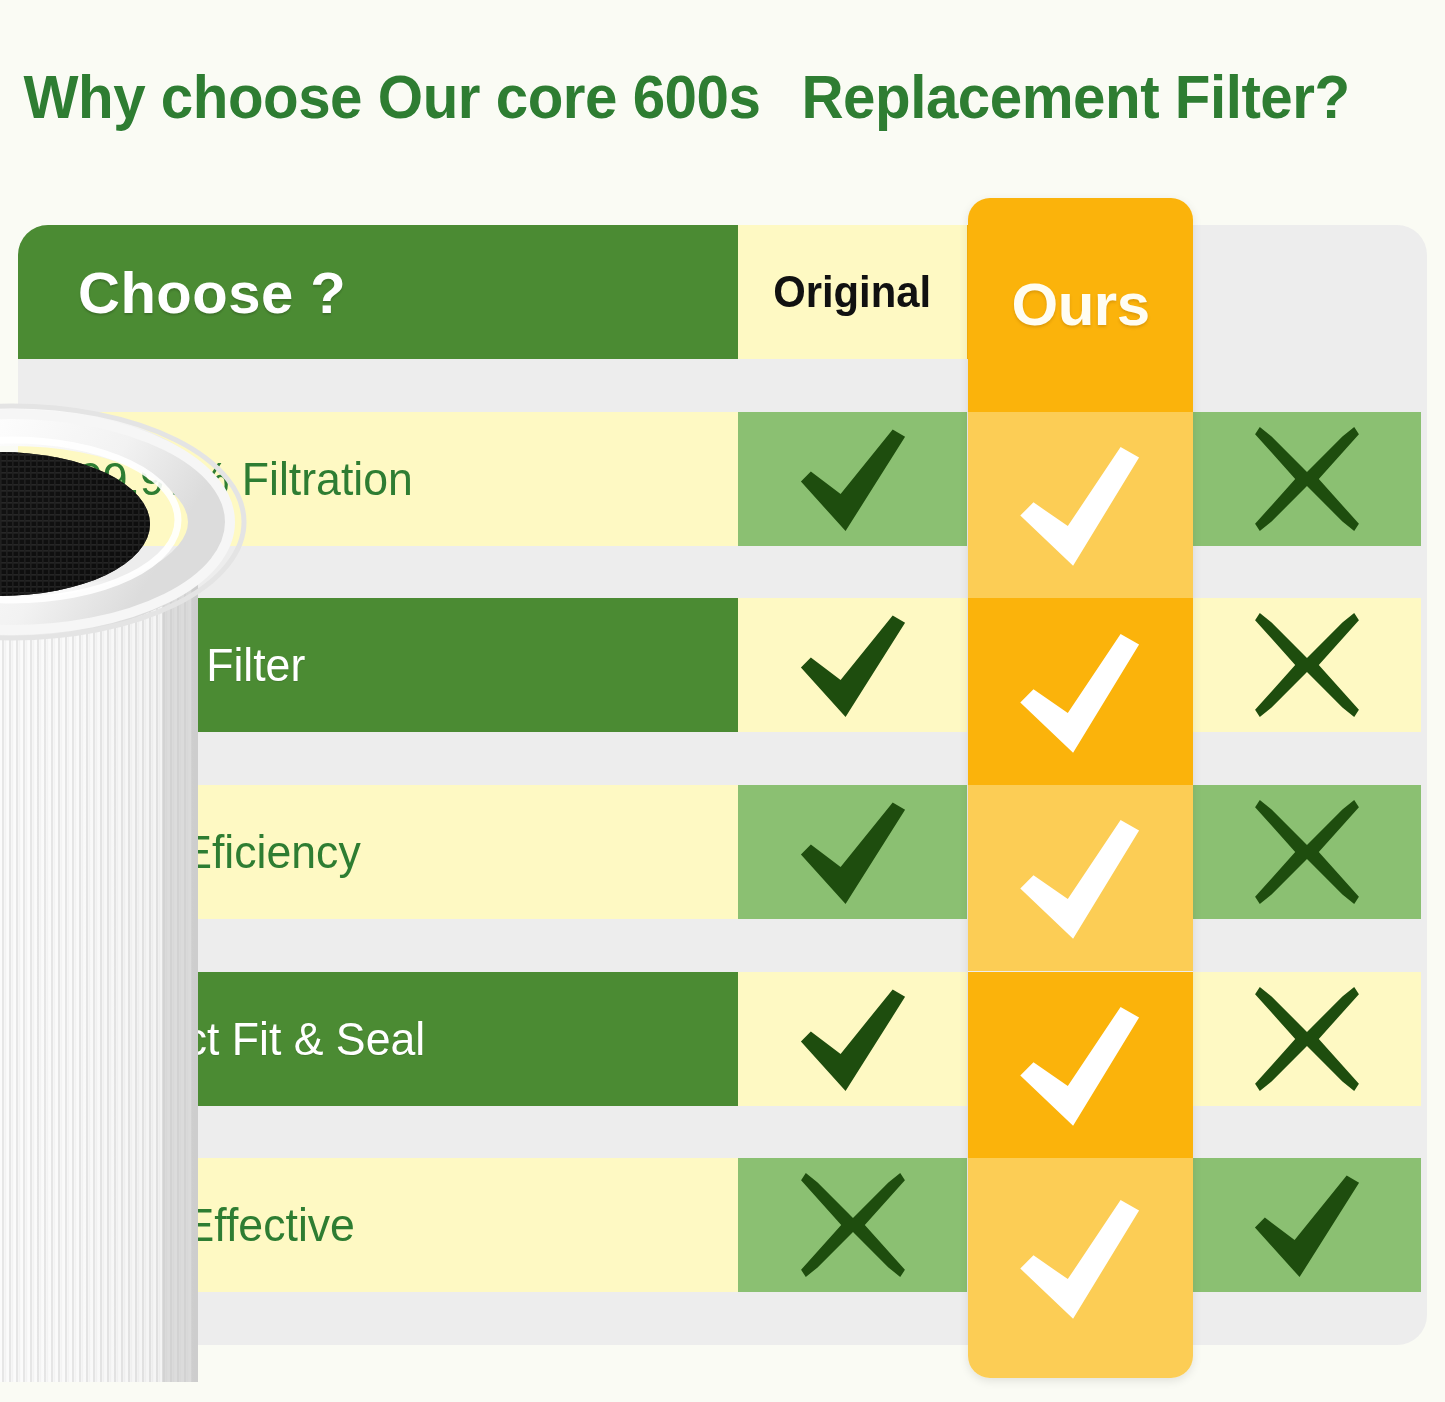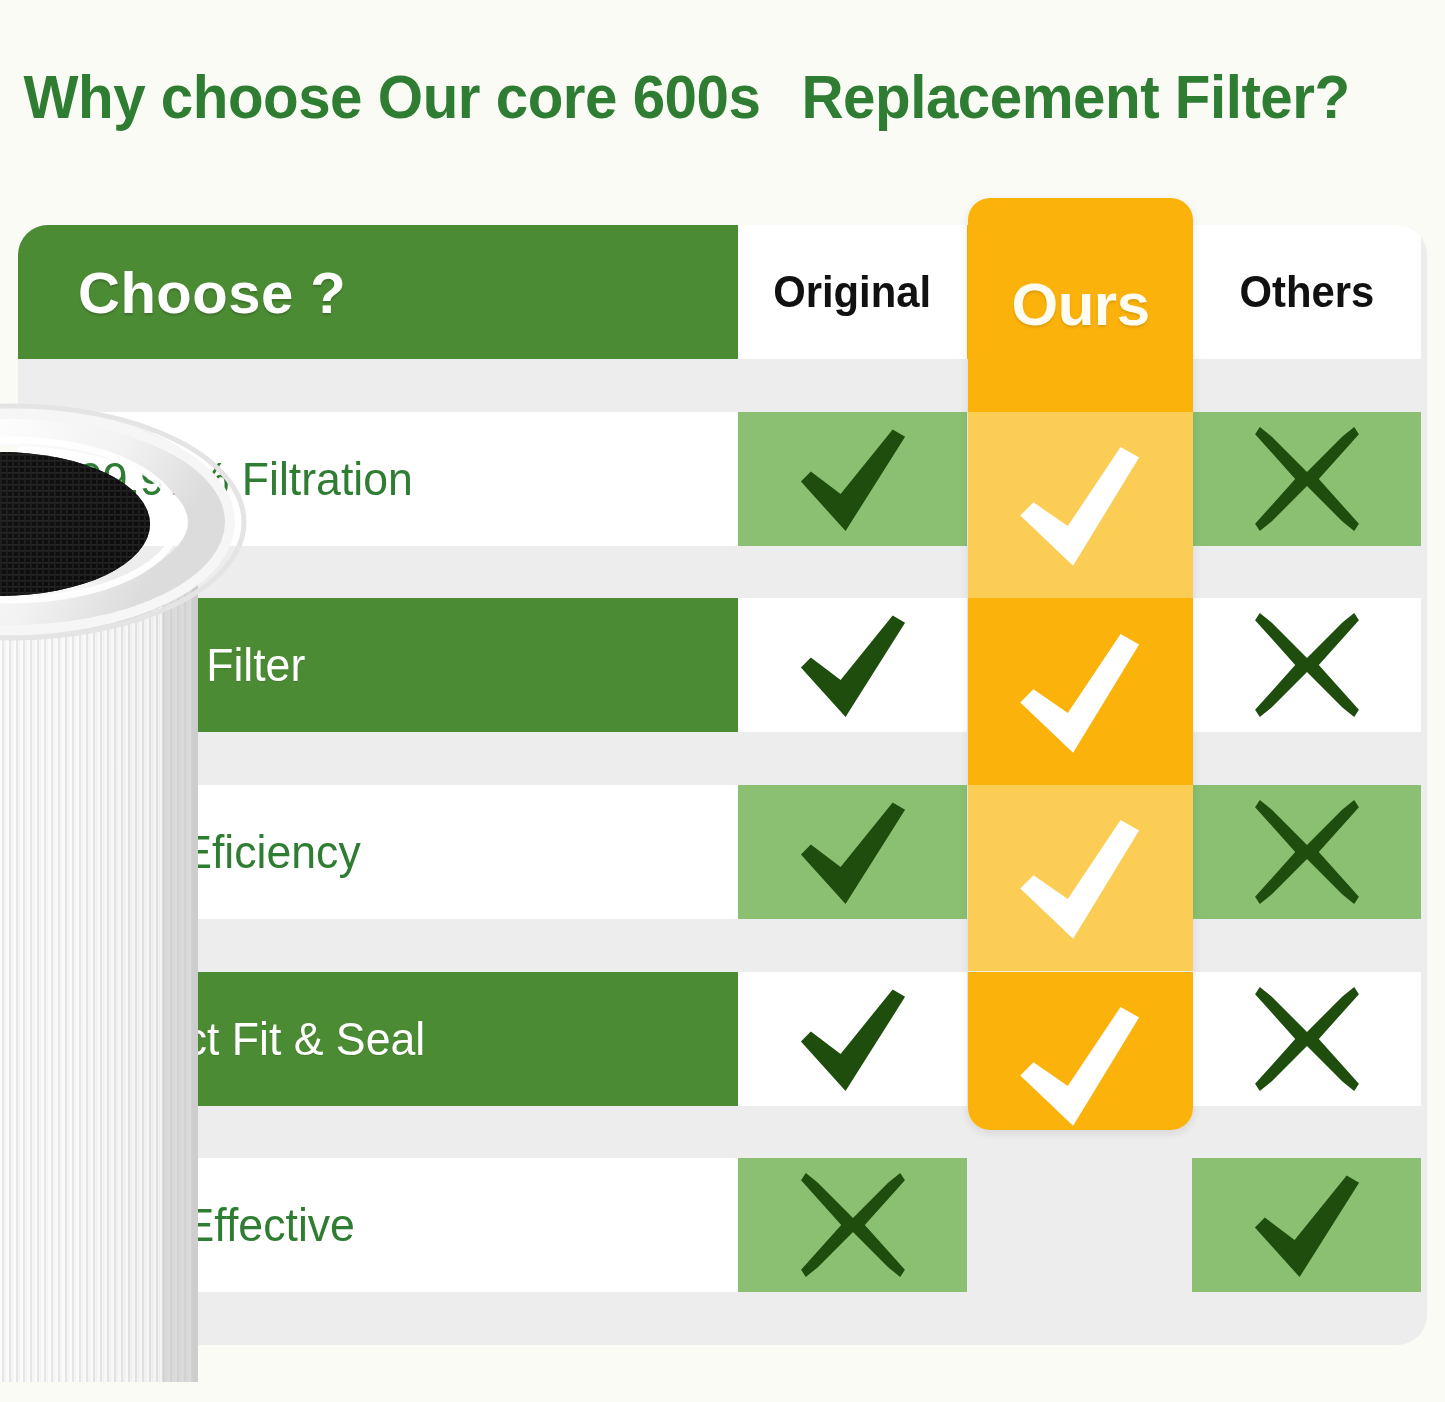--- a/index.html
+++ b/index.html
@@ -59,21 +59,21 @@
     padding-left:60px;
   }
   .cell-mark{
     width:229px; height:100%;
     display:flex; align-items:center; justify-content:center;
   }
   .cell-mark.ours{ width:225px; }
 
   
   .bg-darkgreen{ background:#4B8B33; }
-  .bg-gray{ background:#ffffff; }
+  .bg-gray{ background:#fef9c3; }
   .bg-lightgreen{ background:#8BC072; }
   .bg-amber{ background:#FBB30B; }
 
   
   .label-text{
     font-size:46px;
     white-space:nowrap;
     transform:scaleX(0.97);
     transform-origin:left center;
   }
@@ -93,21 +93,21 @@
   .head-ours{
     font-size:60px; font-weight:bold; color:#FFFDF2;
     white-space:nowrap; letter-spacing:-0.5px;
     text-shadow:0 2px 3px rgba(120,70,0,.22);
   }
 
   
   .ours-col{
     position:absolute;
     left:968px; top:198px;
-    width:225px; height:932px;
+    width:225px; height:1180px;
     border-radius:22px;
     overflow:hidden;
     z-index:3;
     box-shadow:0 3px 10px rgba(0,0,0,.10);
   }
   .ours-band{ position:absolute; left:0; width:225px; }
   .ob0{ top:0;      height:213.6px; background:#FBB30B; }
   .ob1{ top:213.6px;height:186.6px; background:#FCCD55; }
   .ob2{ top:400.3px;height:186.6px; background:#FBB30B; }
   .ob3{ top:586.9px;height:186.6px; background:#FCCD55; }
@@ -151,23 +151,20 @@
 <div class="table">
 
   <div class="row r0">
     <div class="cell-label bg-darkgreen">
       <span class="head-choose">Choose ?</span>
     </div>
     <div class="cell-mark bg-gray">
       <span class="head-plain">Original</span>
     </div>
     <div class="cell-mark ours bg-amber"></div>
-    <div class="cell-mark bg-gray">
-      <span class="head-plain">Others</span>
-    </div>
   </div>
 
   <div class="row r1">
     <div class="cell-label bg-gray">
       <span class="label-text label-on-gray">99.97% Filtration</span>
     </div>
     <div class="cell-mark bg-lightgreen">
       <svg class="mark" width="132" height="124" viewBox="0 0 100 100">
         <path class="tick-dark" d="M8 52 L16 44 L40 62 L82 10 L92 16 L44 92 Z"></path>
       </svg>

